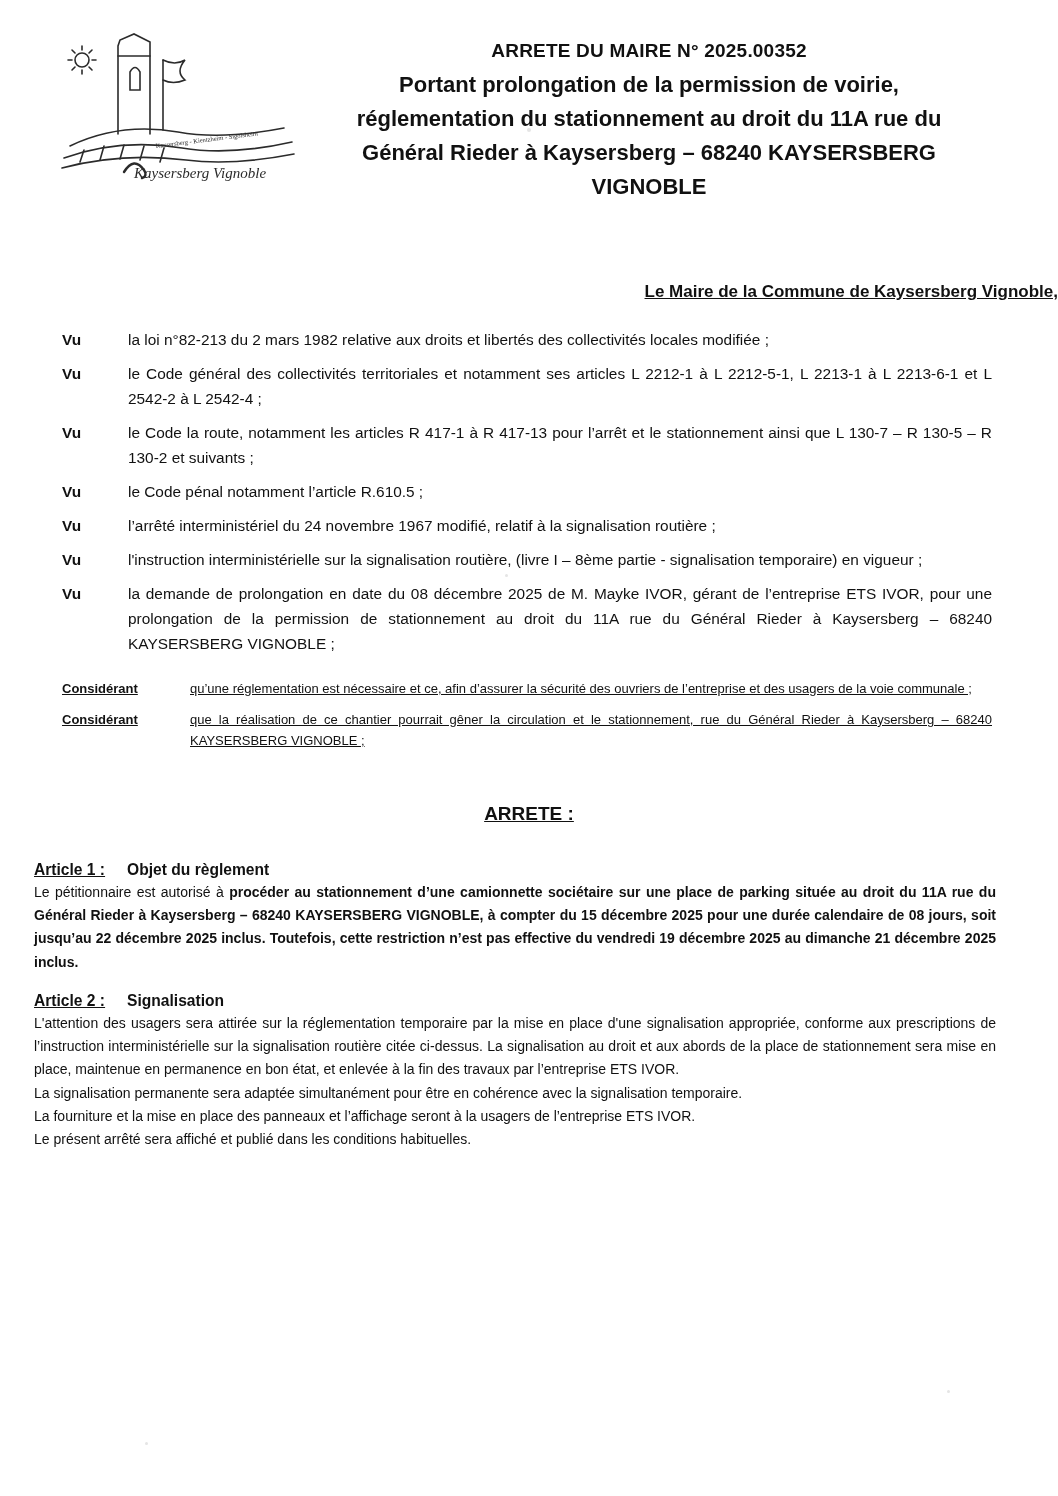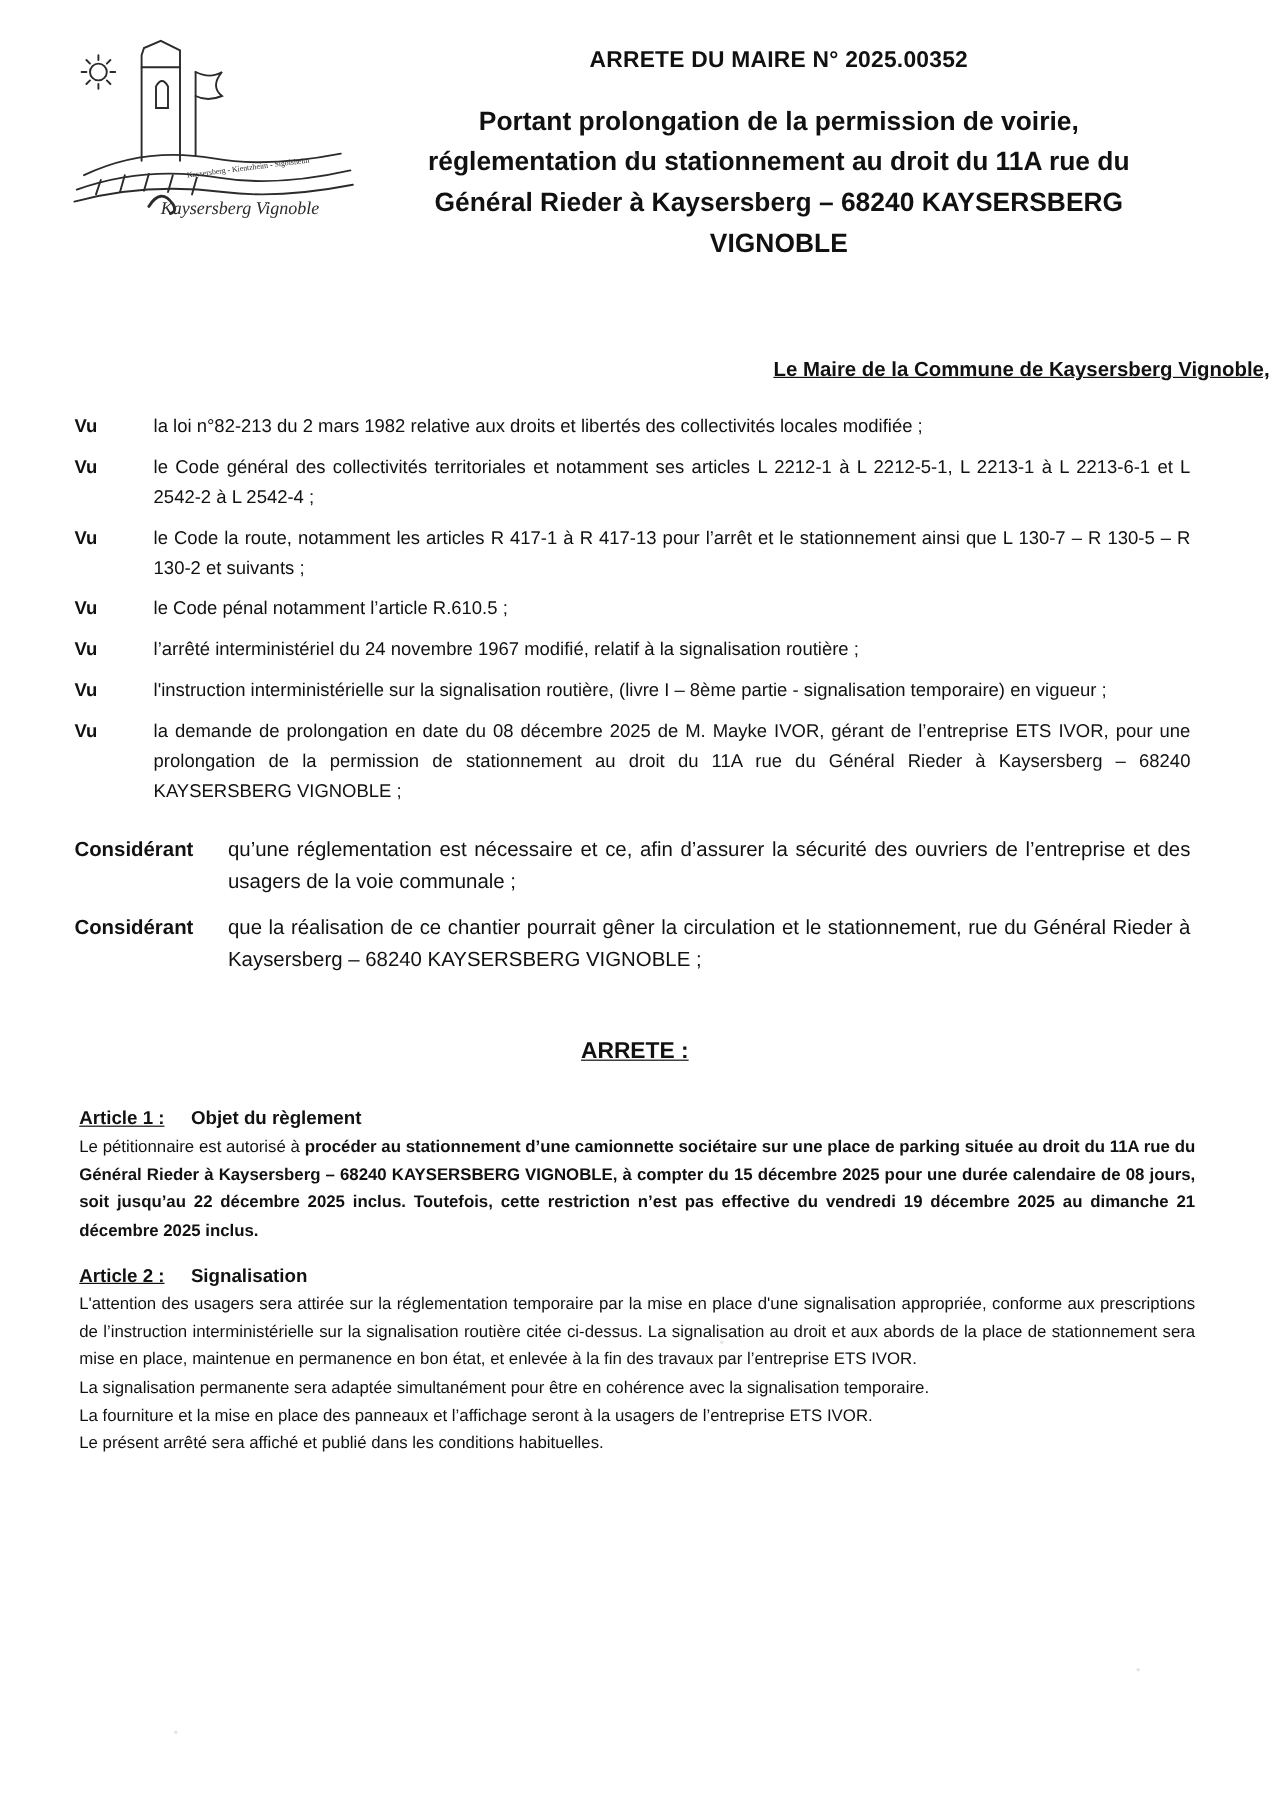--- a/index.html
+++ b/index.html
@@ -39,21 +39,21 @@
   .logo svg { display: block; }
   .header-text {
     flex: 1;
     text-align: center;
     padding-top: 14px;
   }
   .doc-title {
     font-size: 19px;
     font-weight: bold;
     letter-spacing: 0.2px;
-    margin-bottom: 22px;
+    margin-bottom: 6px;
   }
   .doc-subtitle {
     font-size: 22px;
     font-weight: bold;
     line-height: 1.55;
     padding: 0 26px;
   }
   .mayor-line {
     text-align: right;
     font-size: 17px;
@@ -84,23 +84,24 @@
     padding-right: 66px !important;
   }
 
   .considerant-table {
     width: 100%;
     border-collapse: collapse;
     margin-top: 12px;
   }
   .considerant-table td {
     vertical-align: top;
-    font-size: 17px;
+    font-size: 13px;
     line-height: 1.62;
     padding: 0 0 10px 0;
+    text-decoration: underline;
   }
   .cons-label {
     width: 120px;
     font-weight: bold;
     padding-left: 62px !important;
     white-space: nowrap;
   }
   .cons-text {
     text-align: justify;
     padding-right: 66px !important;
@@ -110,21 +111,21 @@
   .arrete-heading {
     text-align: center;
     font-size: 19px;
     font-weight: bold;
     text-decoration: underline;
     margin-top: 42px;
     margin-bottom: 36px;
   }
 
   .article {
-    padding: 0 62px 0 66px;
+    padding: 0 62px 0 34px;
     box-sizing: border-box;
     margin-bottom: 18px;
   }
   .article-head {
     font-size: 15.6px;
     margin-bottom: 2px;
   }
   .article-head .art-num {
     font-weight: bold;
     text-decoration: underline;

